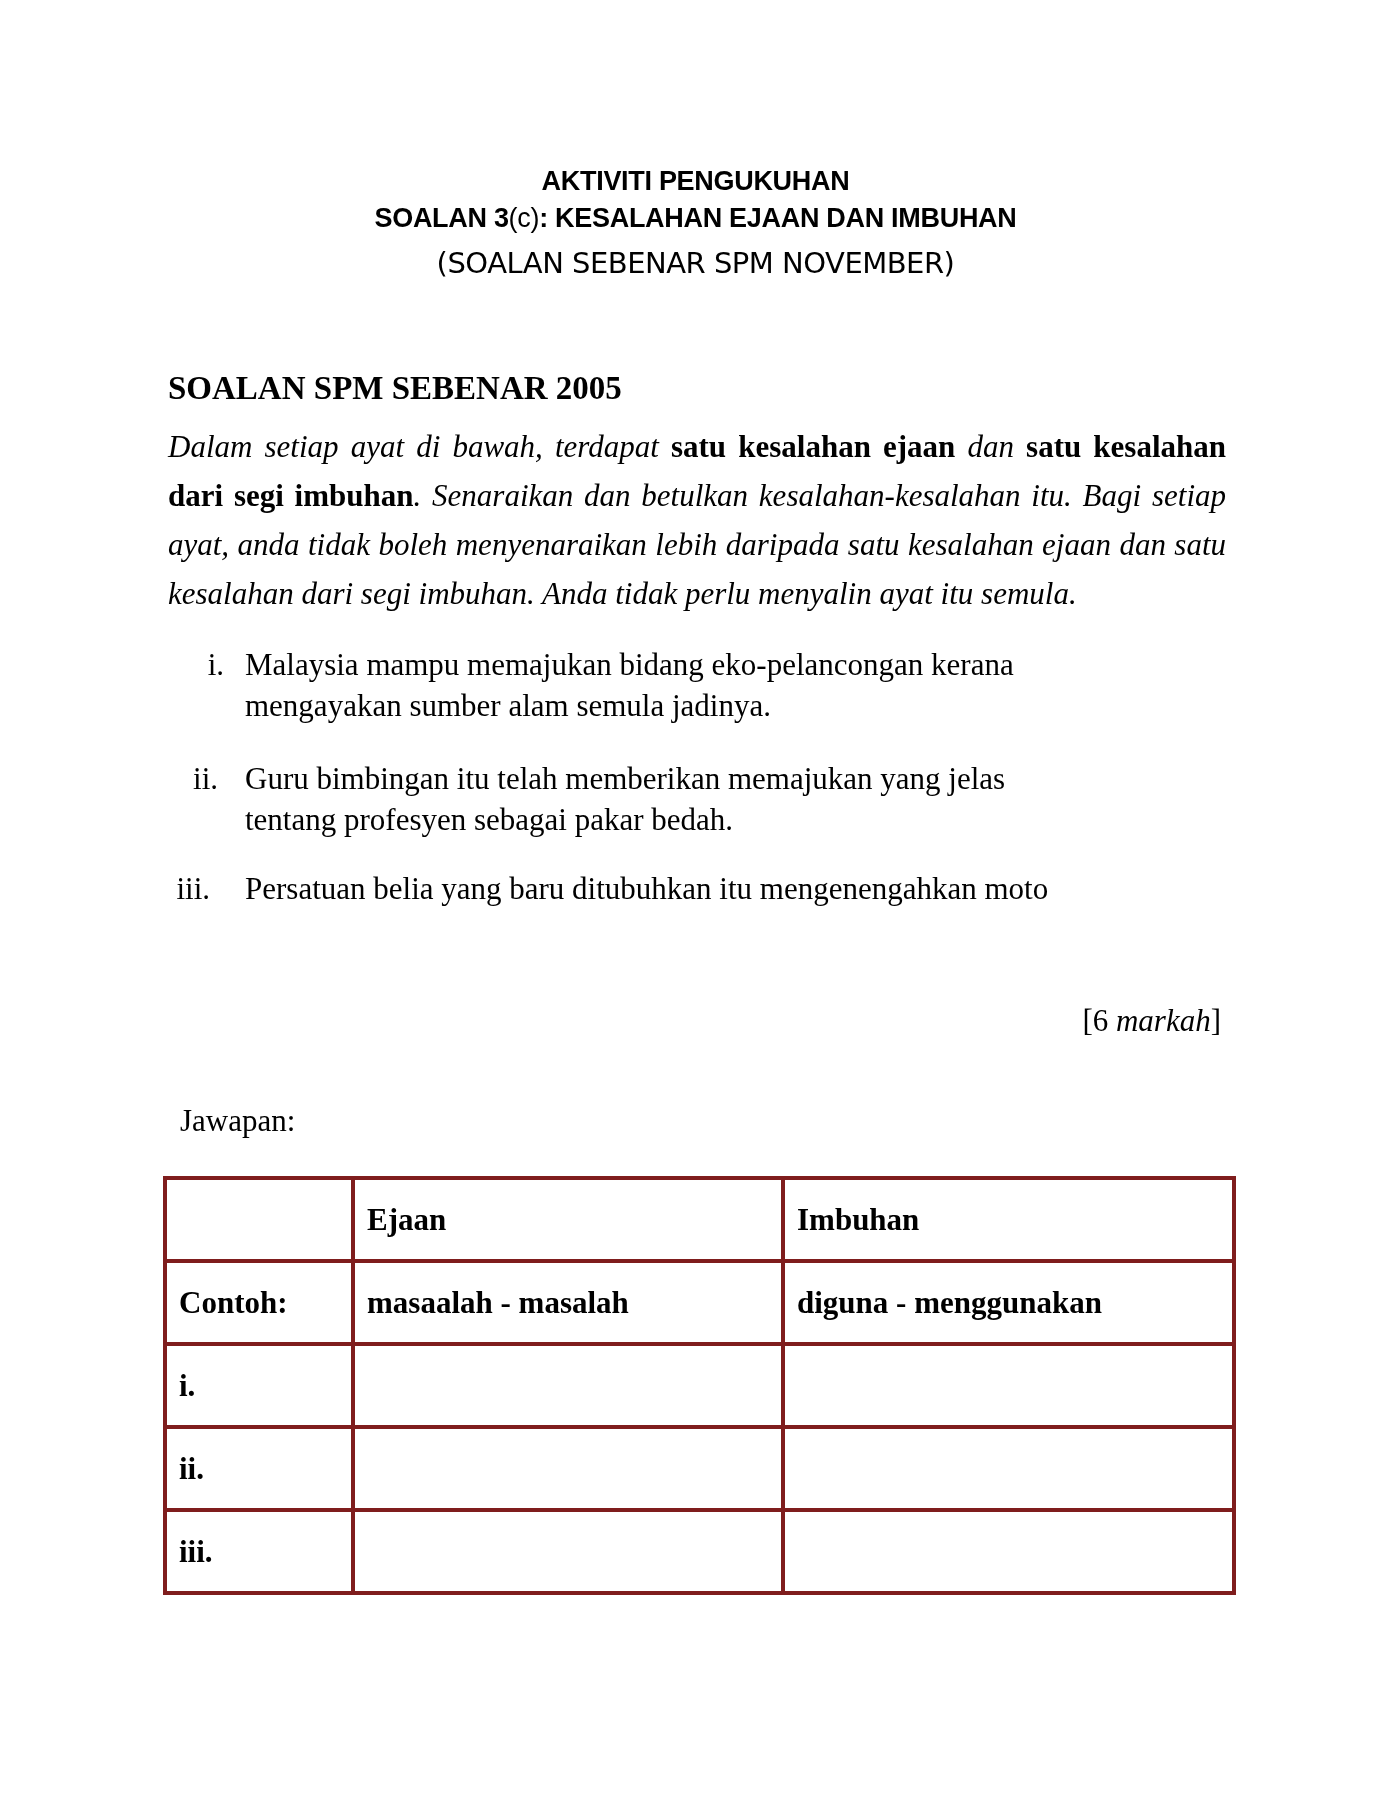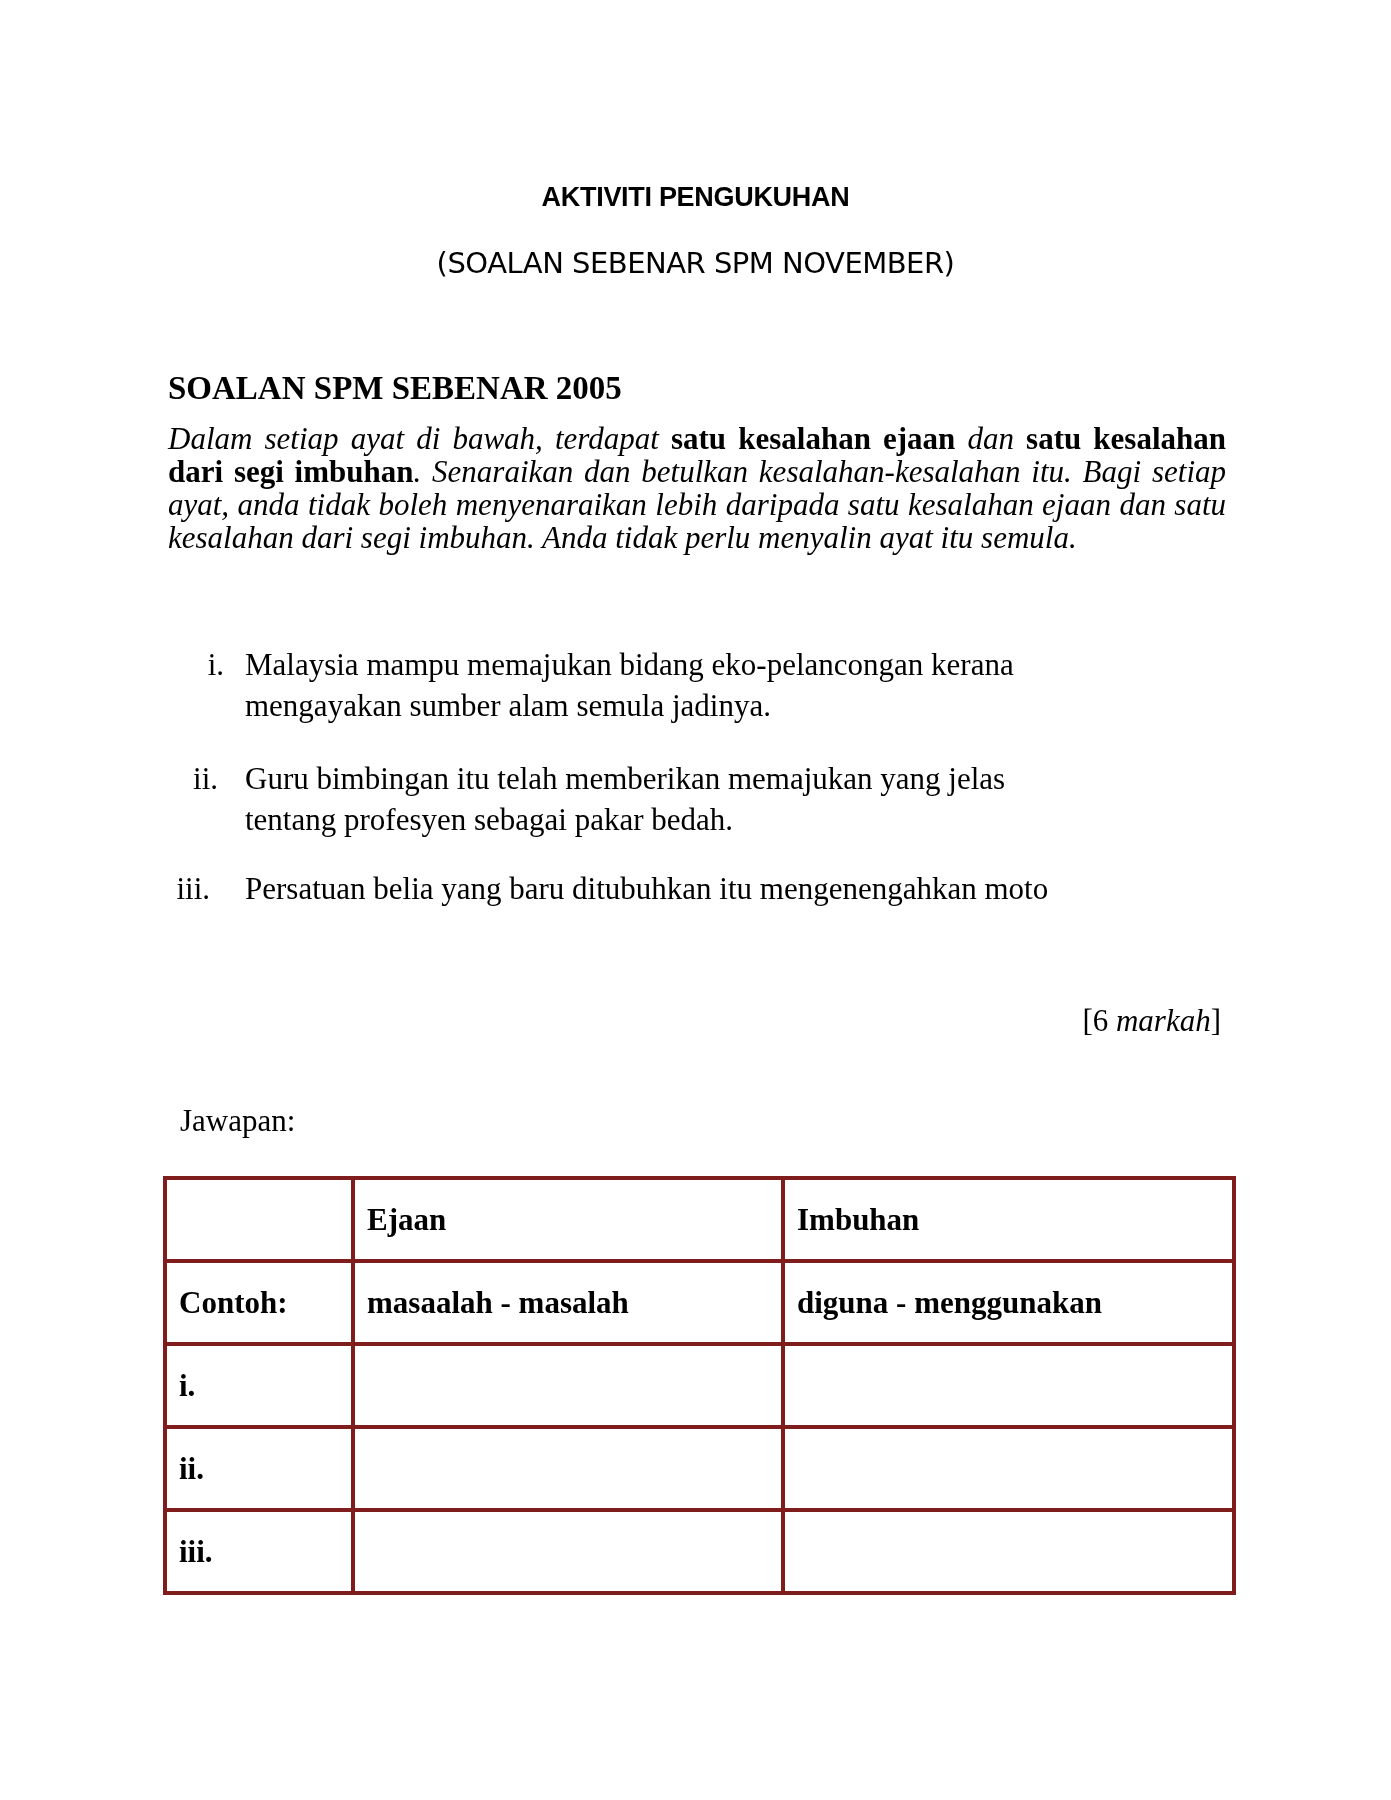--- a/index.html
+++ b/index.html
@@ -1,27 +1,27 @@
 <!DOCTYPE html>
 <html><head>
 <meta charset="utf-8">
 <style>
   html, body { margin: 0; padding: 0; background: #ffffff; }
   body { width: 1391px; height: 1800px; position: relative; overflow: hidden; color: #000; }
   .page { position: absolute; left: 0; top: 0; width: 1391px; height: 1800px; }
 
   .hdr { position: absolute; left: 0; width: 1391px; text-align: center; white-space: nowrap; }
-  .hdr-1 { top: 166px; font-family: "Liberation Sans", sans-serif; font-weight: bold; font-size: 27px; letter-spacing: -0.3px; margin-top: 16px; }
+  .hdr-1 { top: 166px; font-family: "Liberation Sans", sans-serif; font-weight: bold; font-size: 27px; letter-spacing: -0.3px; }
   .hdr-2 { top: 203px; font-family: "Liberation Sans", sans-serif; font-weight: bold; font-size: 27px; letter-spacing: -0.3px; }
   .hdr-2 .nb { font-weight: normal; }
   .hdr-3 { top: 246px; font-family: "DejaVu Sans", sans-serif; font-size: 29px; font-weight: normal; letter-spacing: -0.5px; }
 
   .sec-title { position: absolute; left: 168px; top: 370px; font-family: "Liberation Serif", serif; font-weight: bold; font-size: 33px; }
 
-  .instr { position: absolute; left: 168px; top: 422px; width: 1058px; font-family: "Liberation Serif", serif; font-size: 31px; line-height: 33px; text-align: justify; font-style: italic; }
+  .instr { position: absolute; left: 168px; top: 422px; width: 1058px; font-family: "Liberation Serif", serif; font-size: 31px; line-height: 49px; text-align: justify; font-style: italic; }
   .instr b { font-style: normal; }
 
   .q { position: absolute; left: 168px; width: 1100px; font-family: "Liberation Serif", serif; font-size: 31px; line-height: 41px; }
   .q .num { position: absolute; width: 40px; text-align: right; }
   .q .txt { position: absolute; left: 77px; width: 1000px; }
   .q1 { top: 644px; }
   .q2 { top: 758px; }
   .q3 { top: 868px; }
   .q1 .num { left: 16px; }
   .q2 .num { left: 10px; }
@@ -37,20 +37,21 @@
   table.ans td.c0 { width: 172px; }
   table.ans td.c1 { width: 414px; }
   table.ans td.c2 { width: 435px; }
 </style>
 </head>
 <body>
 
 <div class="page">
 
   <div class="hdr hdr-1">AKTIVITI PENGUKUHAN</div>
+  <div class="hdr hdr-2"><span>SOALAN 3</span><span class="nb">(c)</span><span>: KESALAHAN EJAAN DAN IMBUHAN</span></div>
   <div class="hdr hdr-3">(SOALAN SEBENAR SPM NOVEMBER)</div>
 
   <div class="sec-title">SOALAN SPM SEBENAR 2005</div>
 
   <div class="instr"><span>Dalam setiap ayat di bawah, terdapat </span><b>satu kesalahan ejaan</b><span> dan </span><b>satu kesalahan dari segi imbuhan</b><span>. Senaraikan dan betulkan kesalahan-kesalahan itu. Bagi setiap ayat, anda tidak boleh menyenaraikan lebih daripada satu kesalahan ejaan dan satu kesalahan dari segi imbuhan. Anda tidak perlu menyalin ayat itu semula.</span></div>
 
   <div class="q q1">
     <span class="num">i.</span>
     <span class="txt"><span>Malaysia mampu memajukan bidang eko-pelancongan kerana</span><br><span>mengayakan sumber alam semula jadinya.</span></span>
   </div>

